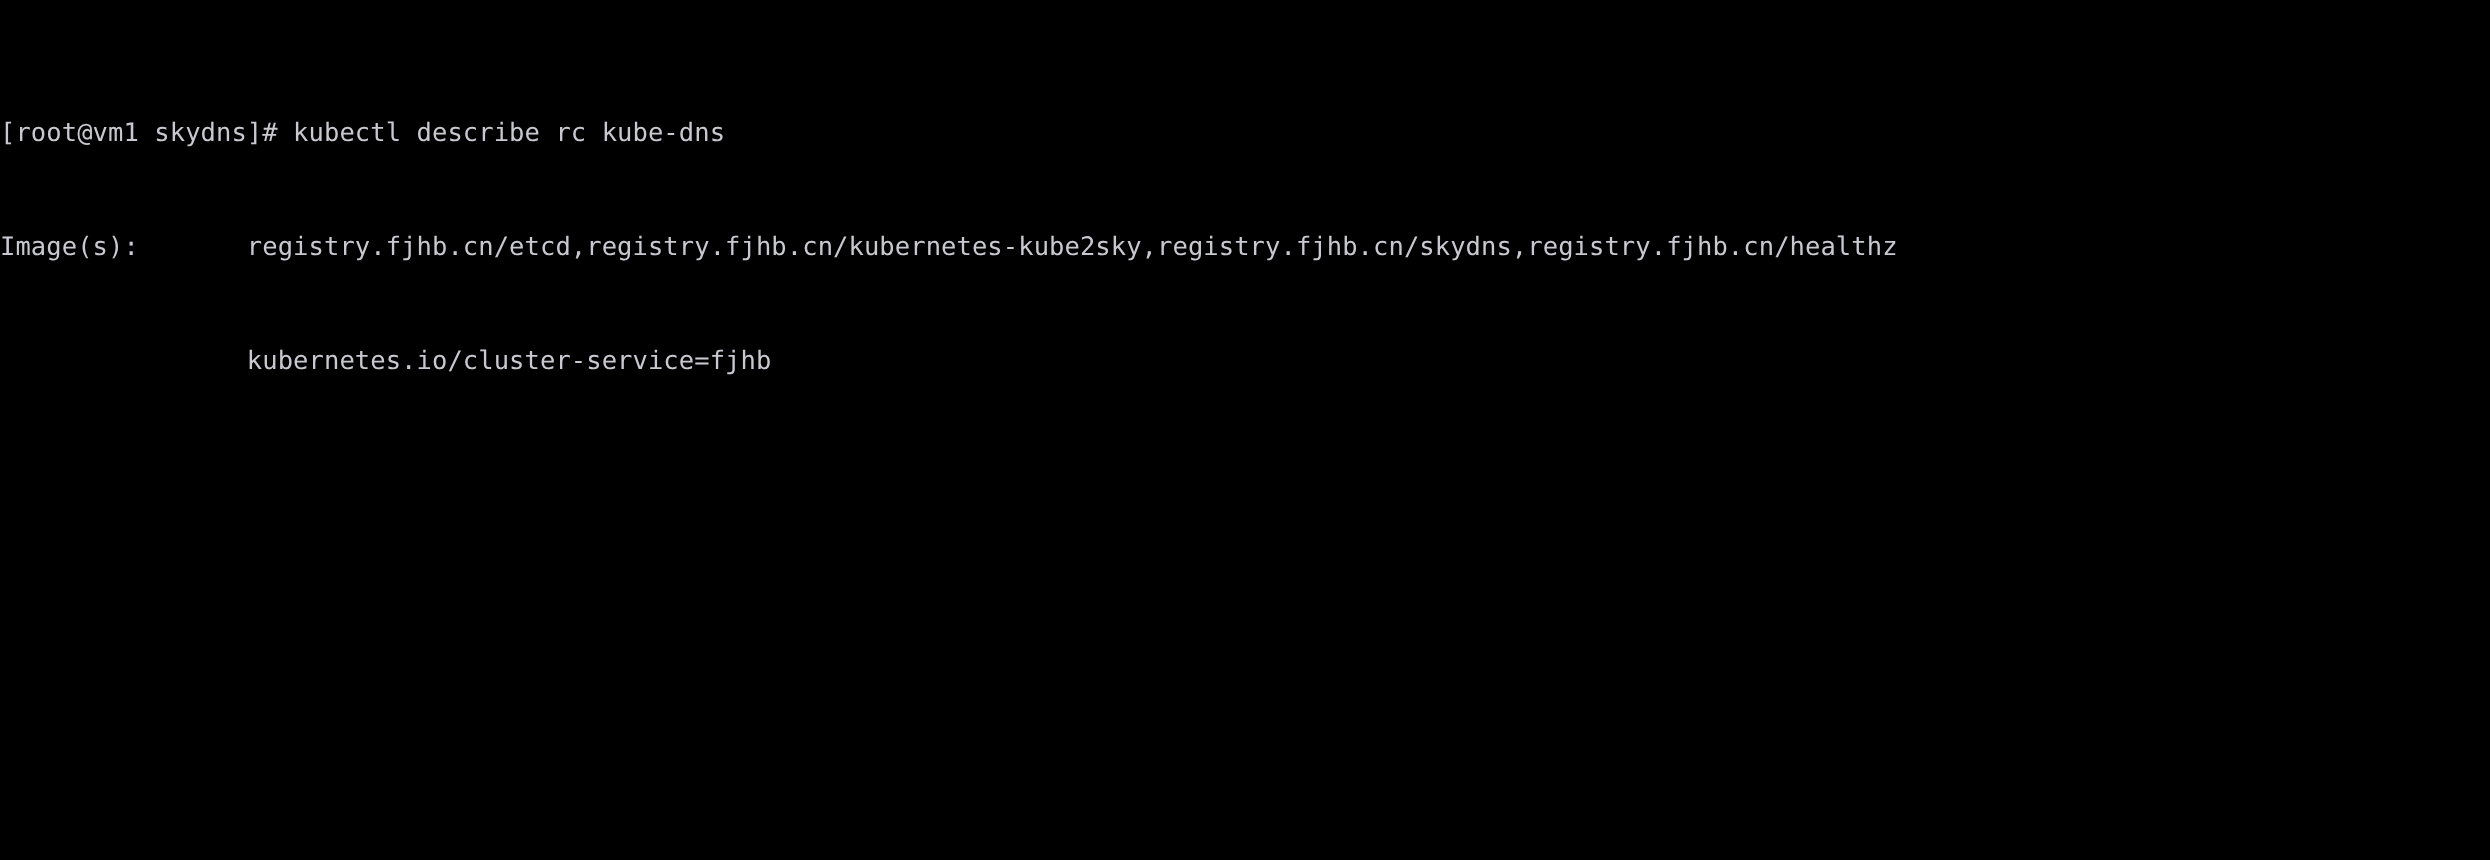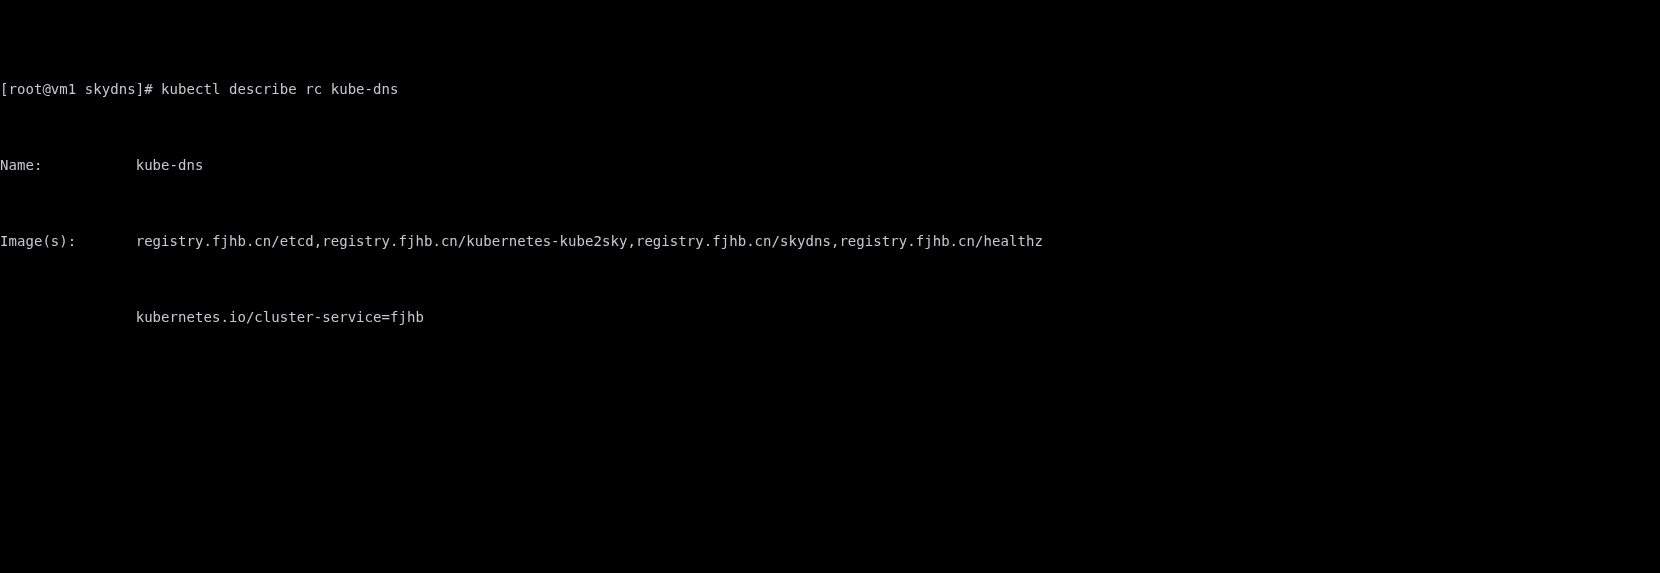--- a/index.html
+++ b/index.html
@@ -13,21 +13,21 @@
     height: 573px;
     overflow: hidden;
   }
   #terminal {
     position: relative;
     width: 1660px;
     height: 573px;
     background: #000000;
     color: #c8c8d0;
     font-family: "DejaVu Sans Mono", "Liberation Mono", monospace;
-    font-size: 14px;
+    font-size: 17px;
     line-height: 25.3px;
     letter-spacing: 0.05px;
     padding: 0;
     box-sizing: border-box;
     -webkit-font-smoothing: none;
   }
   #screen {
     position: absolute;
     left: 0px;
     top: 1px;
@@ -40,21 +40,20 @@
     display: block;
   }
 </style>
 </head>
 <body>
 
 <div id="terminal">
   <div id="screen">
 
     <span class="line">[root@vm1 skydns]# kubectl describe rc kube-dns</span>
-    <span class="line">Name:           kube-dns</span>
     <span class="line">Image(s):       registry.fjhb.cn/etcd,registry.fjhb.cn/kubernetes-kube2sky,registry.fjhb.cn/skydns,registry.fjhb.cn/healthz</span>
     <span class="line">                kubernetes.io/cluster-service=fjhb</span>
     
     
     
     
     
     
     
     

